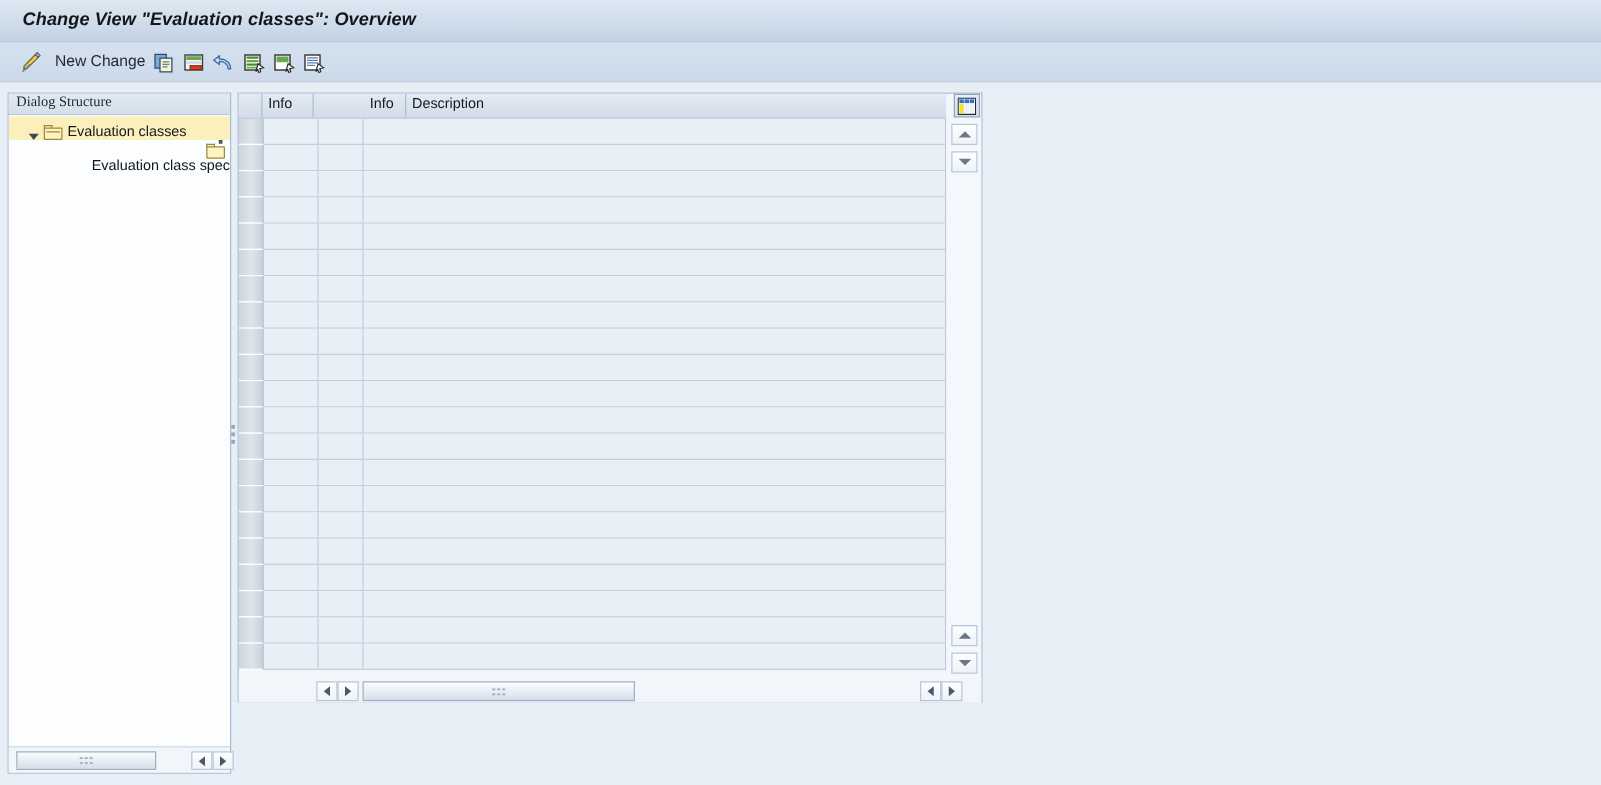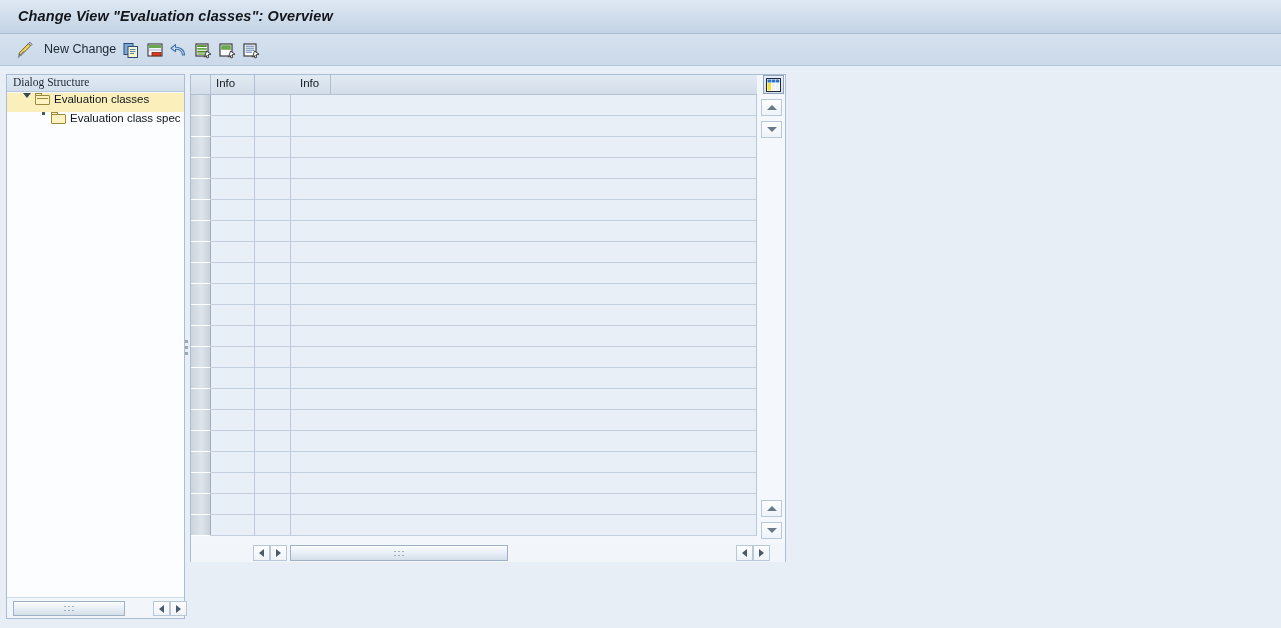--- a/index.html
+++ b/index.html
@@ -107,21 +107,21 @@
     position: absolute;
     left: 0; top: 18px; right: 0;
     bottom: 22px;
     background: #fbfdff;
     overflow: hidden;
   }
   .tree-row {
     position: relative;
     height: 19px;
     display: flex;
-    align-items: flex-start;
+    align-items: flex-end;
     white-space: nowrap;
     font-size: 11.5px;
     color: #10161c;
   }
   .tree-row.selected {
     background: #fbf0bb;
   }
   .tw {
     width: 16px;
     display: inline-flex;
@@ -383,21 +383,21 @@
         <span class="tw">
             <span class="tw-arrow"></span>
           </span>
         <span class="folder open">
           <span class="ftab"></span>
             <span class="fbody"></span>
         </span>
         <span>Evaluation classes</span>
       </div>
 
-      <div class="tree-row" style="padding-left:28px;">
+      <div class="tree-row" style="padding-left:17px;flex-direction:column;">
         <span class="tw">
             <span class="tw-dot"></span>
           </span>
         <span class="folder">
           <span class="ftab"></span>
             <span class="fbody"></span>
         </span>
         <span>Evaluation class spec</span>
       </div>
     </div>
@@ -420,20 +420,21 @@
       <i></i>
       <i></i>
   </div>
 
   <div class="table-panel">
 
     <div class="tbl-head" style="width:566px;">
       <div class="th selcol" style="width:20px;"></div>
       <div class="th" style="width:44px;">Info</div>
       <div class="th" style="width:36px;margin-left:40px;">Info</div>
+      <div class="th" style="width:466px;border-right:none;">Description</div>
     </div>
 
     <div class="colcfg" style="left:572px;top:0px;">
       <svg width="15" height="14" viewBox="0 0 15 14">
         <rect x="0.5" y="0.5" width="14" height="13" fill="#ffffff" stroke="#20293a" stroke-width="1"></rect>
         <rect x="1.5" y="1.5" width="3.6" height="3" fill="#2f72c4"></rect>
         <rect x="5.6" y="1.5" width="3.6" height="3" fill="#2f72c4"></rect>
         <rect x="9.7" y="1.5" width="3.6" height="3" fill="#2f72c4"></rect>
         <rect x="1.5" y="5" width="3.6" height="7.5" fill="#f5e03a"></rect>
         <rect x="5.6" y="5" width="3.6" height="7.5" fill="#eef2f7"></rect>

